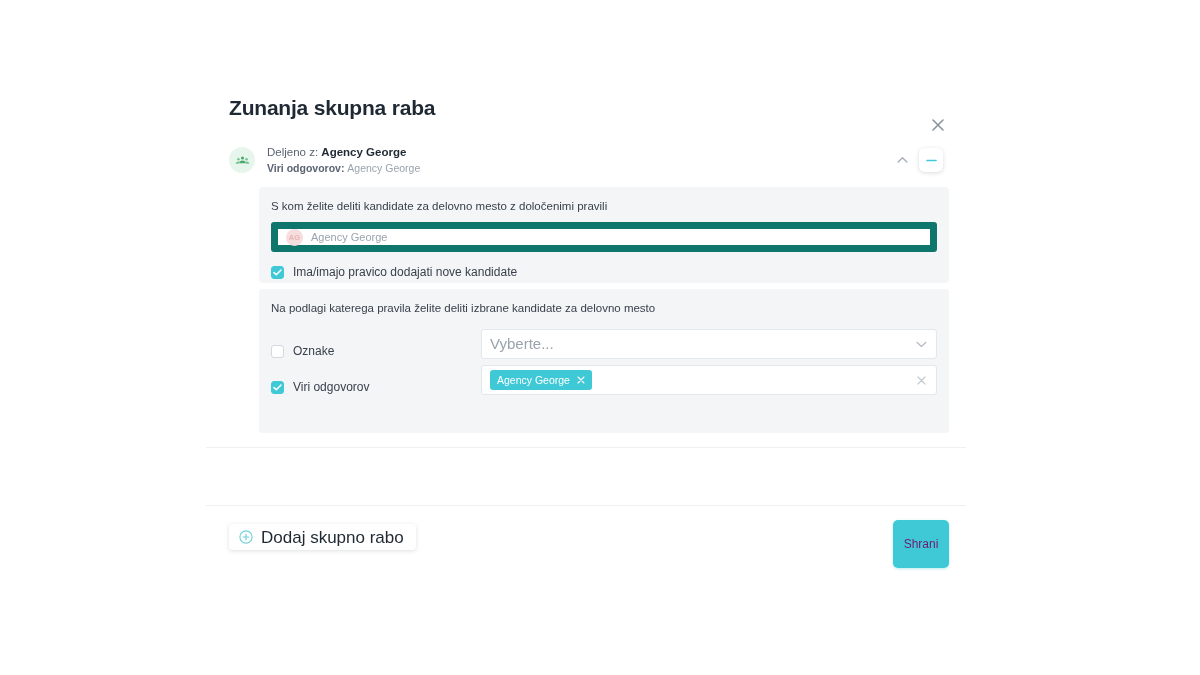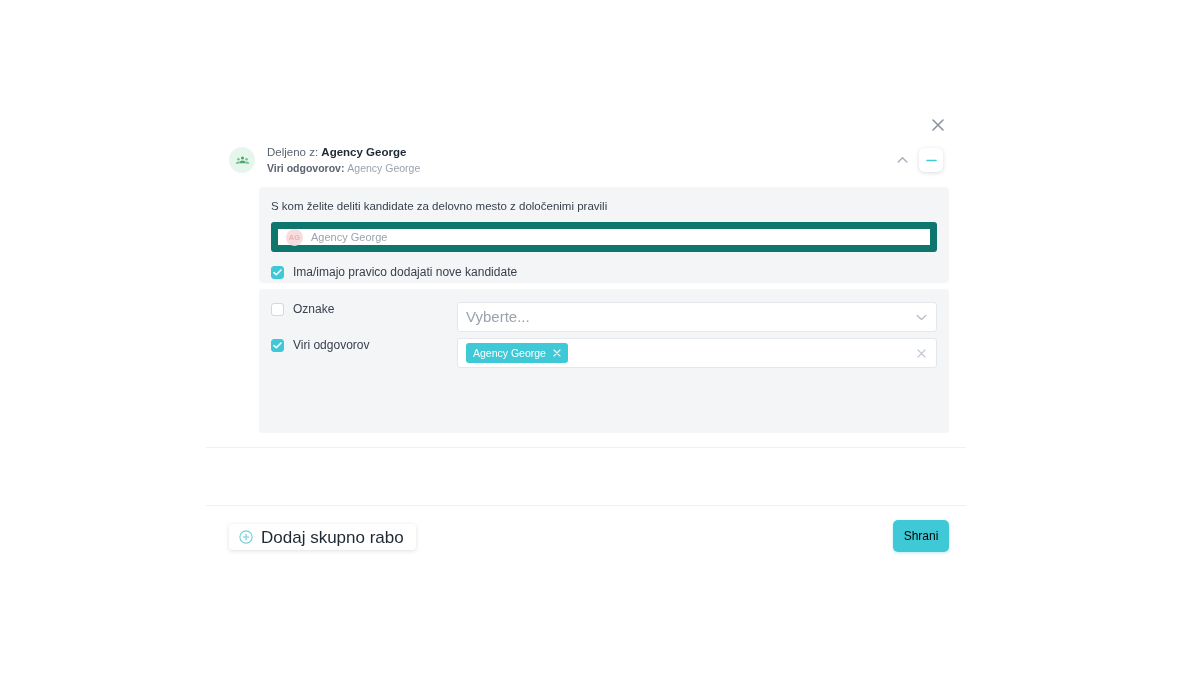--- a/index.html
+++ b/index.html
@@ -221,23 +221,24 @@
     margin-left: 9px;
     font-size: 12px;
     color: #38414d;
     line-height: 15px;
     white-space: nowrap;
   }
 
   
   .rule-row {
     display: flex;
-    align-items: flex-start;
+    align-items: flex-end;
     padding: 0 12px;
     height: 30px;
+    gap: 24px;
   }
   #rule-oznake { margin-top: 13px; }
   #rule-viri { margin-top: 6px; }
 
   .rule-left {
     width: 186px;
     display: flex;
     align-items: center;
     flex: 0 0 auto;
   }
@@ -349,42 +350,43 @@
     font-size: 17px;
     color: #1f2933;
     line-height: 15px;
     white-space: nowrap;
   }
   .save-btn {
     position: absolute;
     right: 17px;
     top: 14px;
     width: 56px;
-    height: 32px;
+    height: 48px;
     background: #3fc9d7;
     border: none;
     border-radius: 5px;
-    color: #000000;
+    color: #701a75;
     font-size: 12px;
     font-family: "Liberation Sans", sans-serif;
     cursor: pointer;
     box-shadow: 0 1px 3px rgba(63,201,215,.35);
     padding: 0;
   }
 </style>
 </head>
 <body>
 
 <div id="stage">
 
   <div class="panel">
 
     <div class="panel-body">
 
       <div class="title-row">
+        <h1 class="modal-title">Zunanja skupna raba</h1>
         <div class="close-icon">
           <svg width="14" height="14" viewBox="0 0 14 14" aria-hidden="true">
             <path d="M2 2 L12 12 M12 2 L2 12" stroke="#8c949f" stroke-width="1.6" stroke-linecap="round" fill="none"></path>
           </svg>
         </div>
       </div>
 
       <div class="share-header">
         <div class="group-avatar">
           <svg width="15" height="15" viewBox="0 0 20 20" aria-hidden="true">
@@ -432,20 +434,21 @@
           <span class="cbox on">
             <svg width="9" height="7" viewBox="0 0 9 7" aria-hidden="true">
               <path d="M1 3.6 L3.3 5.8 L8 1" stroke="#ffffff" stroke-width="1.5" fill="none" stroke-linecap="round" stroke-linejoin="round"></path>
             </svg>
           </span>
           <span class="check-label">Ima/imajo pravico dodajati nove kandidate</span>
         </div>
       </div>
 
       <div class="card" id="card-rules">
+        <div class="card-label">Na podlagi katerega pravila želite deliti izbrane kandidate za delovno mesto</div>
 
         <div class="rule-row" id="rule-oznake">
           <div class="rule-left">
             <span class="cbox off"></span>
             <span class="check-label">Oznake</span>
           </div>
           <div class="rule-control">
             <span class="select-placeholder">Vyberte...</span>
             <span class="chevron-down-icon">
               <svg width="11" height="7" viewBox="0 0 11 7" aria-hidden="true">

